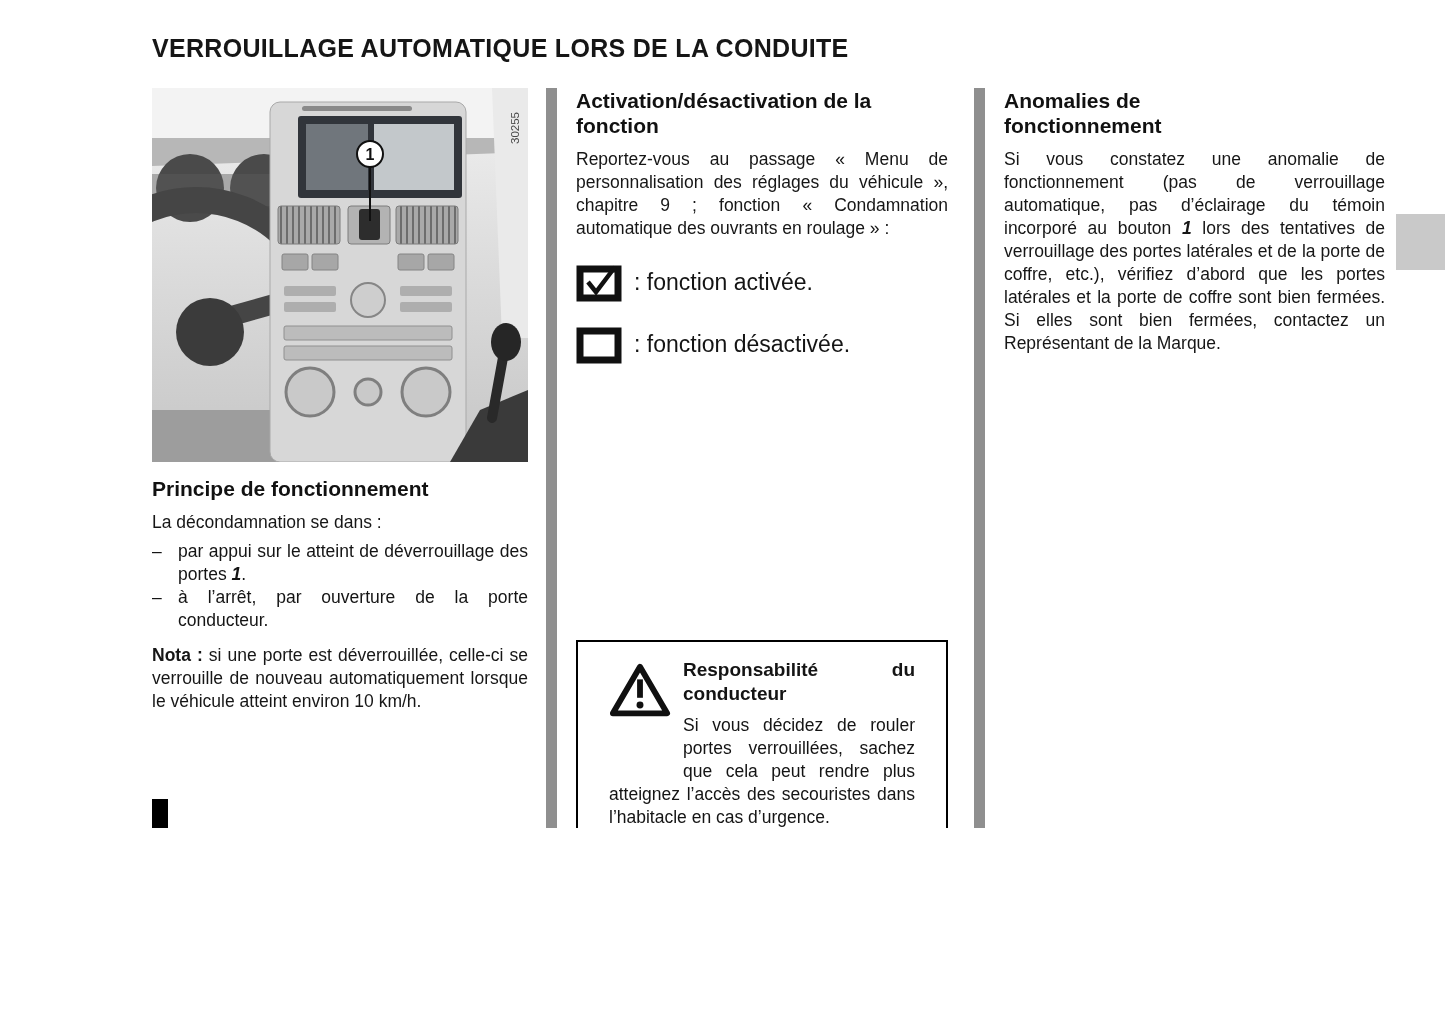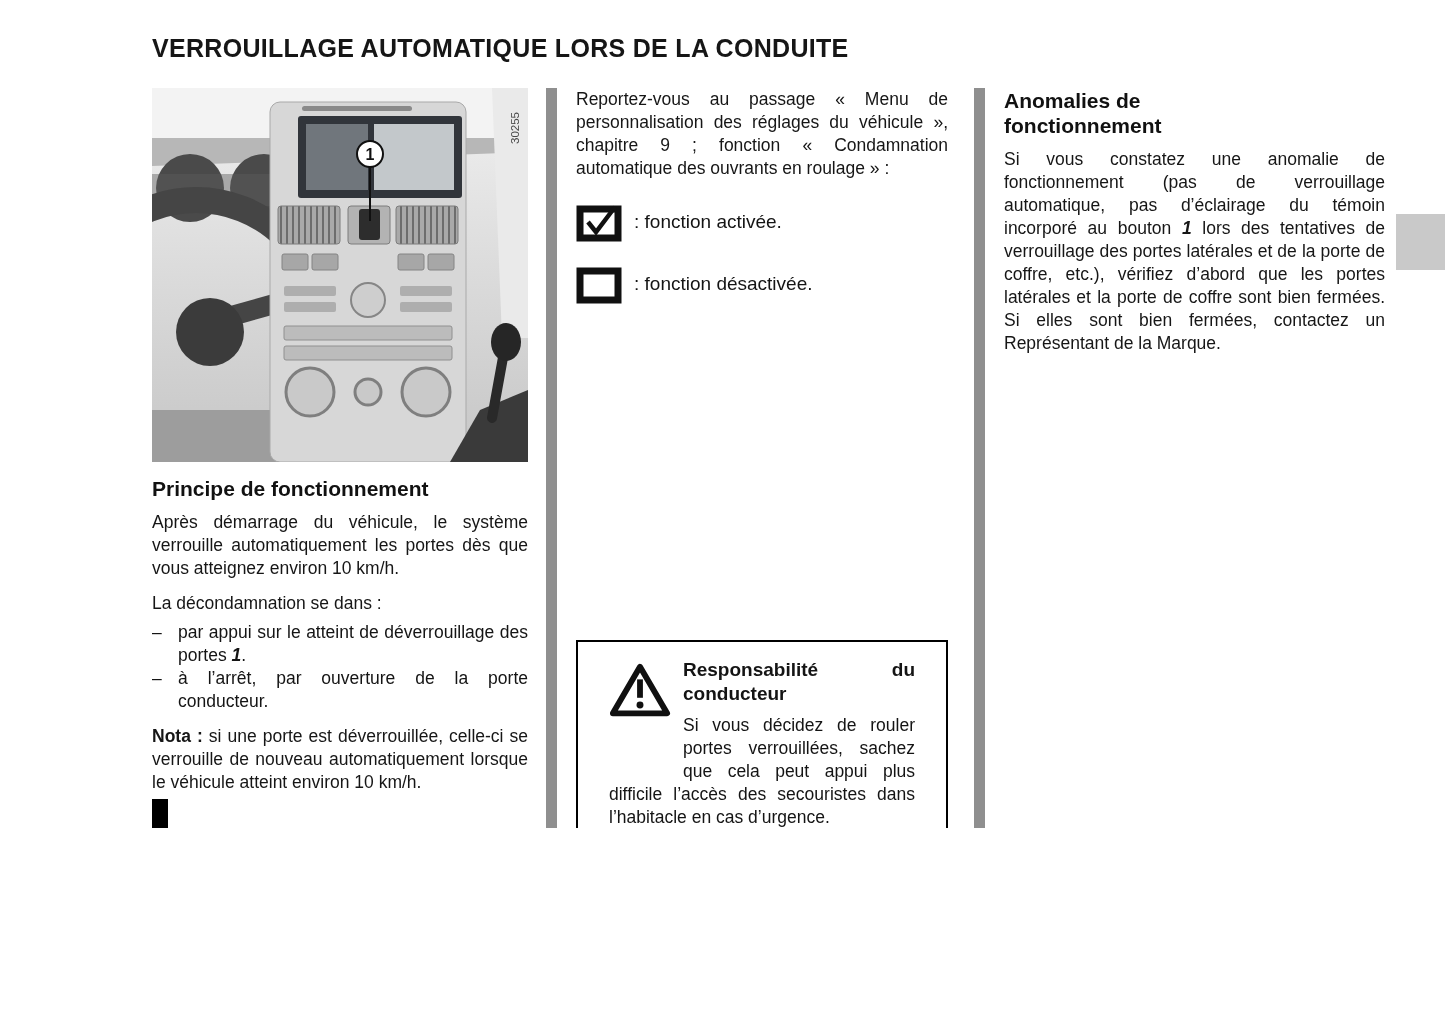--- a/index.html
+++ b/index.html
@@ -36,21 +36,21 @@
   }
   .bullet { display:flex; font-size:17.5px; line-height:23px; }
   .bullet .dash { width:26px; flex:none; }
   .bullet .btxt { flex:1; text-align:justify; }
   .ref { font-weight:bold; font-style:italic; }
   .notalbl { font-weight:bold; }
   .nota { margin-top:12px; }
 
   .optrow { display:flex; align-items:center; gap:12px; margin-top:22px; }
   .optrow .opticon { flex:none; line-height:0; }
-  .optrow .optlabel { font-size:19px; }
+  .optrow .optlabel { font-size:23px; }
 
   .warnbox {
     position:absolute; left:0; top:552px; width:372px; height:310px;
     border:2px solid #000; background:#fff; padding:14px 31px;
   }
   .warnfloat { float:left; width:74px; height:112px; padding-top:6px; }
   .warnhead { font-size:19px; font-weight:bold; line-height:1.25; text-align:justify; margin-bottom:8px; padding-top:2px; }
   .warnbox p { font-size:17.5px; line-height:23px; text-align:justify; }
 
   .side-tab { position:absolute; right:0; top:214px; width:49px; height:56px; background:#c9c9c9; }
@@ -128,38 +128,38 @@
         <ellipse cx="354" cy="254" rx="15" ry="19" fill="#262626"></ellipse>
 
         <line x1="218" y1="79" x2="218" y2="133" stroke="#101010" stroke-width="2"></line>
         <circle cx="218" cy="66" r="13" fill="#ffffff" stroke="#101010" stroke-width="2"></circle>
         <text x="218" y="72" text-anchor="middle" font-size="16" font-weight="bold" fill="#101010">1</text>
         <text transform="translate(367,56) rotate(-90)" font-size="11.5" fill="#4a4a4a">30255</text>
       </svg>
     </div>
 
     <h2 class="sec">Principe de fonctionnement</h2>
-    <p class="body">Après démarrage du véhicule, le système verrouille automatiquement les portes dès que vous atteignez environ 10 km/h.</p>
     <p class="body" style="margin-bottom:6px;">La décondamnation se dans :</p>
 
     <div class="bullet">
       <span class="dash">–</span>
       <span class="btxt"><span>par appui sur le atteint de déverrouillage des portes </span><span class="ref">1</span><span>.</span></span>
     </div>
     <div class="bullet">
       <span class="dash">–</span>
       <span class="btxt">à l’arrêt, par ouverture de la porte conducteur.</span>
     </div>
 
     <p class="body nota"><span class="notalbl">Nota :</span><span> si une porte est déverrouillée, celle-ci se verrouille de nouveau automatiquement lorsque le véhicule atteint environ 10 km/h.</span></p>
   </div>
 
   <div class="divider divider-1"></div>
 
   <div class="col col-mid">
+    <h2 class="sec">Activation/désactivation de la fonction</h2>
     <p class="body">Reportez-vous au passage « Menu de personnalisation des réglages du véhicule », chapitre 9 ; fonction « Condamnation automatique des ouvrants en roulage » :</p>
 
     <div class="optrow">
       <span class="opticon">
         <svg width="46" height="40" viewBox="0 0 46 40">
           <rect x="4" y="7" width="38" height="29" fill="#ffffff" stroke="#101010" stroke-width="7"></rect>
           <path d="M12 20 L20 30 L39 5" fill="none" stroke="#101010" stroke-width="4.5"></path>
         </svg>
       </span>
       <span class="optlabel">: fonction activée.</span>
@@ -176,21 +176,21 @@
 
     <div class="warnbox">
       <div class="warnfloat">
         <svg width="62" height="58" viewBox="0 0 64 58">
           <path d="M32 4 L60 52 L4 52 Z" fill="#ffffff" stroke="#101010" stroke-width="6" stroke-linejoin="round"></path>
           <rect x="29" y="17" width="6" height="19" fill="#101010"></rect>
           <circle cx="32" cy="43.5" r="3.6" fill="#101010"></circle>
         </svg>
       </div>
       <div class="warnhead">Responsabilité du conducteur</div>
-      <p>Si vous décidez de rouler portes verrouillées, sachez que cela peut appui plus difficile l’accès des secouristes dans l’habitacle en cas d’urgence.</p>
+      <p>Si vous décidez de rouler portes verrouillées, sachez que cela peut rendre plus atteignez l’accès des secouristes dans l’habitacle en cas d’urgence.</p>
     </div>
   </div>
 
   <div class="divider divider-2"></div>
 
   <div class="col col-right">
     <h2 class="sec">Anomalies de fonctionnement</h2>
     <p class="body"><span>Si vous constatez une anomalie de fonctionnement (pas de verrouillage automatique, pas d’éclairage du témoin incorporé au bouton </span><span class="ref">1</span><span> lors des tentatives de verrouillage des portes latérales et de la porte de coffre, etc.), vérifiez d’abord que les portes latérales et la porte de coffre sont bien fermées. Si elles sont bien fermées, contactez un Représentant de la Marque.</span></p>
   </div>
 

